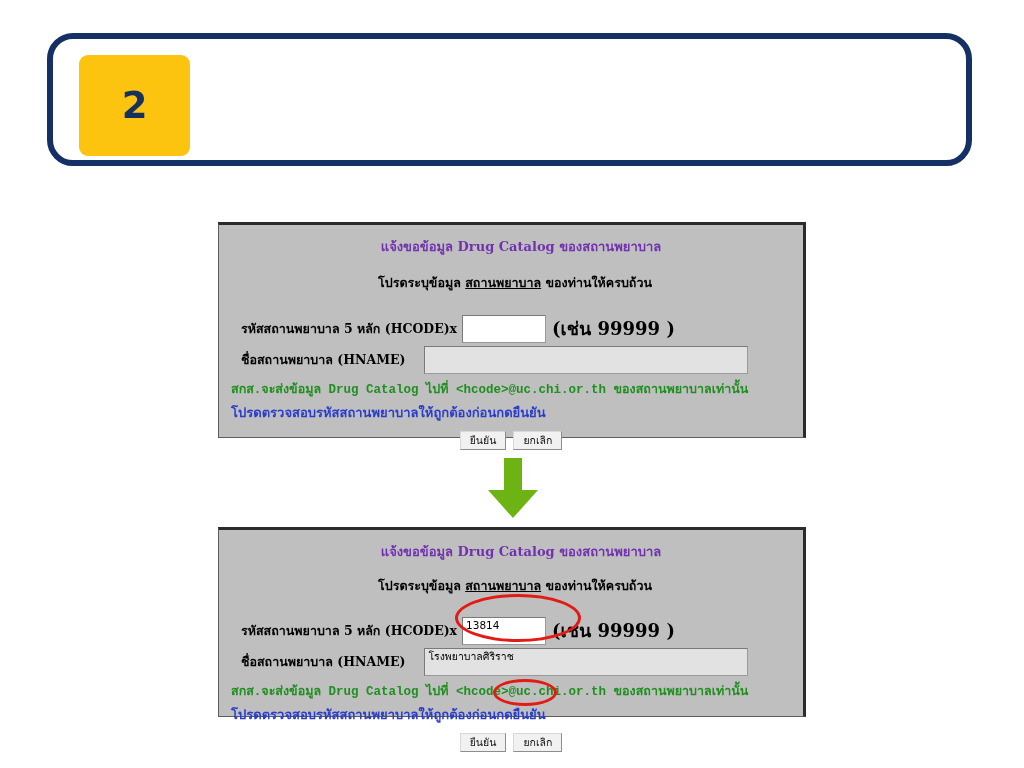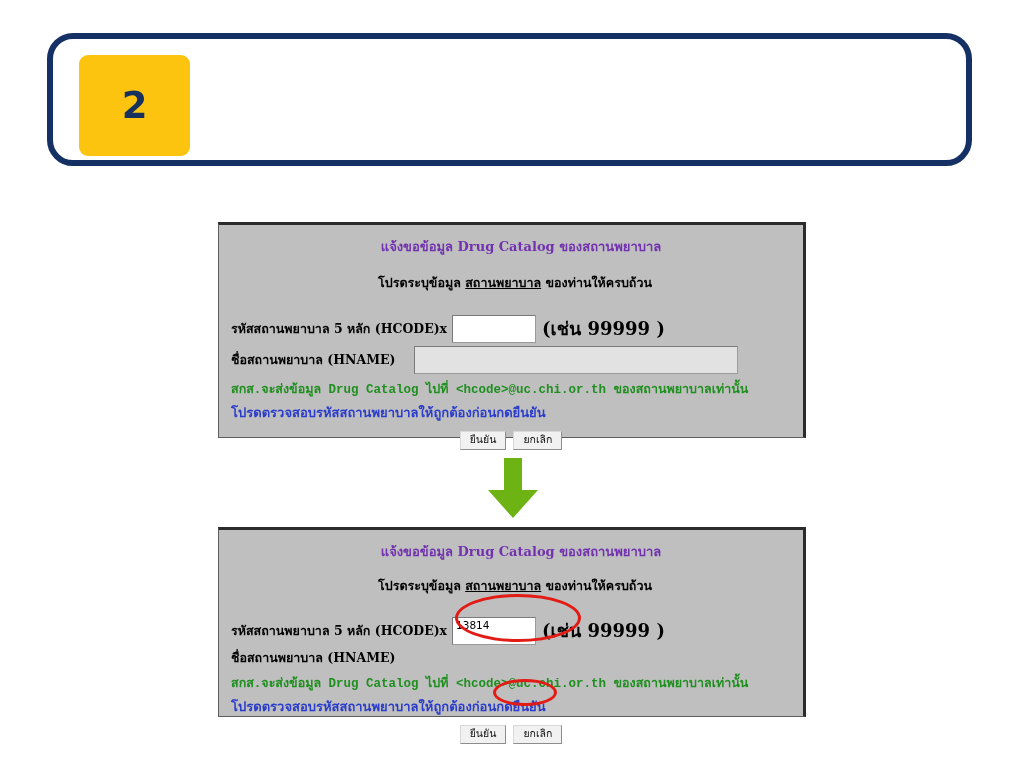--- a/index.html
+++ b/index.html
@@ -91,21 +91,21 @@
   }
   .panel-subtitle u { text-decoration: underline; }
 
   .field-row {
     display: flex;
     align-items: center;
     font-size: 12.5px;
     font-weight: bold;
     white-space: nowrap;
   }
-  .field-label { font-family: "DejaVu Serif", serif; }
+  .field-label { font-family: "DejaVu Serif", serif; margin-left: 10px; }
 
   .text-input {
     box-sizing: border-box;
     height: 28px;
     border: 1px solid #9a9a9a;
     border-top-color: #7a7a7a;
     border-left-color: #7a7a7a;
     background: #ffffff;
     font-family: "DejaVu Sans", sans-serif;
     font-size: 10.5px;
@@ -144,21 +144,21 @@
     display: flex;
     justify-content: center;
     gap: 7px;
   }
   .form-button {
     box-sizing: border-box;
     background: #f1f1f1;
     border: 1px solid #8d8d8d;
     border-top-color: #d8d8d8;
     border-left-color: #d8d8d8;
-    font-family: Liberation Mono, monospace;
+    font-family: Liberation Serif, serif;
     font-size: 10.5px;
     color: #111;
     padding: 2px 9px;
     line-height: 13px;
     white-space: nowrap;
   }
 
   
   .green-arrow {
     position: absolute;
@@ -232,20 +232,21 @@
   </div>
 
   <div class="field-row" style="margin-top:20px; margin-left:12px;">
     <span class="field-label">รหัสสถานพยาบาล 5 หลัก (HCODE)x</span>
     <span class="text-input" style="width:84px; margin-left:5px;">13814</span>
     <span class="hint-text" style="margin-left:6px;">(เช่น 99999 )</span>
   </div>
 
   <div class="field-row" style="margin-top:3px; margin-left:12px;">
     <span class="field-label">ชื่อสถานพยาบาล (HNAME)</span>
+    <span class="text-input readonly" style="width:324px; margin-left:19px;">โรงพยาบาลศิริราช</span>
   </div>
 
   <div class="note-green" style="margin-top:5px; margin-left:12px;">สกส.จะส่งข้อมูล Drug Catalog ไปที่ &lt;hcode&gt;@uc.chi.or.th ของสถานพยาบาลเท่านั้น</div>
 
   <div class="note-blue" style="margin-top:3px; margin-left:12px;">โปรดตรวจสอบรหัสสถานพยาบาลให้ถูกต้องก่อนกดยืนยัน</div>
 
   <div class="button-row" style="margin-top:8px;">
     <button class="form-button">ยืนยัน</button>
     <button class="form-button">ยกเลิก</button>
   </div>

